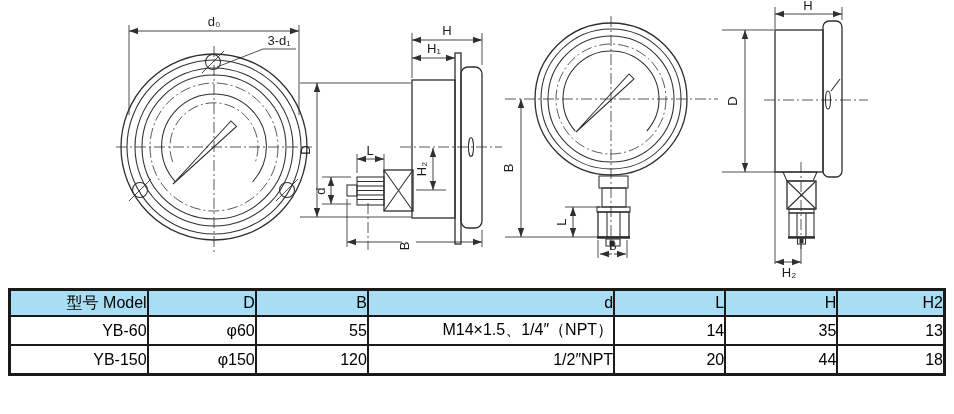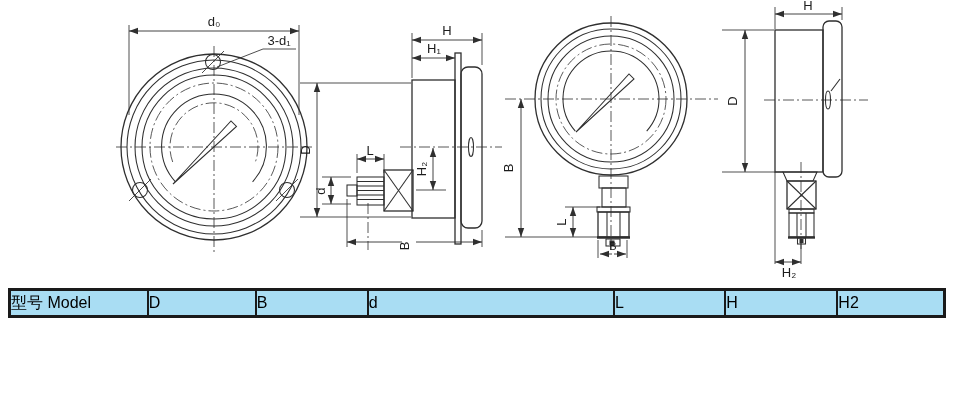--- a/index.html
+++ b/index.html
@@ -11,21 +11,21 @@
   .obj2{stroke:#2f2f2f;stroke-width:1.05;fill:none;}
   .thick{stroke:#2f2f2f;stroke-width:2.4;fill:none;}
   .dim{stroke:#2f2f2f;stroke-width:0.9;fill:none;}
   .ext{stroke:#2f2f2f;stroke-width:0.85;fill:none;}
   .cl{stroke:#2f2f2f;stroke-width:0.8;fill:none;stroke-dasharray:11 3 2 3;}
   .lbl{font:13px "Liberation Sans",sans-serif;fill:#1c1c1c;}
   .lblsm{font:11px "Liberation Sans",sans-serif;fill:#1c1c1c;}
   
   .tblwrap{position:absolute;left:8px;top:288px;width:938px;}
   table.dims{border-collapse:collapse;table-layout:fixed;width:938px;border:3px solid #1a1a1a;}
-  table.dims th,table.dims td{border:2px solid #1a1a1a;text-align:left;vertical-align:middle;
+  table.dims th,table.dims td{border:2px solid #1a1a1a;text-align:right;vertical-align:middle;
       font-size:16px;font-weight:normal;color:#000;padding:0;overflow:hidden;white-space:nowrap;}
   table.dims th{background:#a9ddf3;height:24px;}
   table.dims td{background:#ffffff;height:27px;}
 </style>
 </head>
 <body>
 
 <div class="canvas">
 
   <svg class="drawings" viewBox="0 0 954 288">
@@ -212,16 +212,34 @@
           <th>型号 Model</th>
           <th>D</th>
           <th>B</th>
           <th>d</th>
           <th>L</th>
           <th>H</th>
           <th>H2</th>
         </tr>
       </thead>
       <tbody>
+        <tr>
+          <td>YB-60</td>
+          <td>φ60</td>
+          <td>55</td>
+          <td>M14×1.5、1/4″（NPT）</td>
+          <td>14</td>
+          <td>35</td>
+          <td>13</td>
+        </tr>
+        <tr>
+          <td>YB-150</td>
+          <td>φ150</td>
+          <td>120</td>
+          <td>1/2″NPT</td>
+          <td>20</td>
+          <td>44</td>
+          <td>18</td>
+        </tr>
       </tbody>
     </table>
   </div>
 </div>
 
 </body></html>

